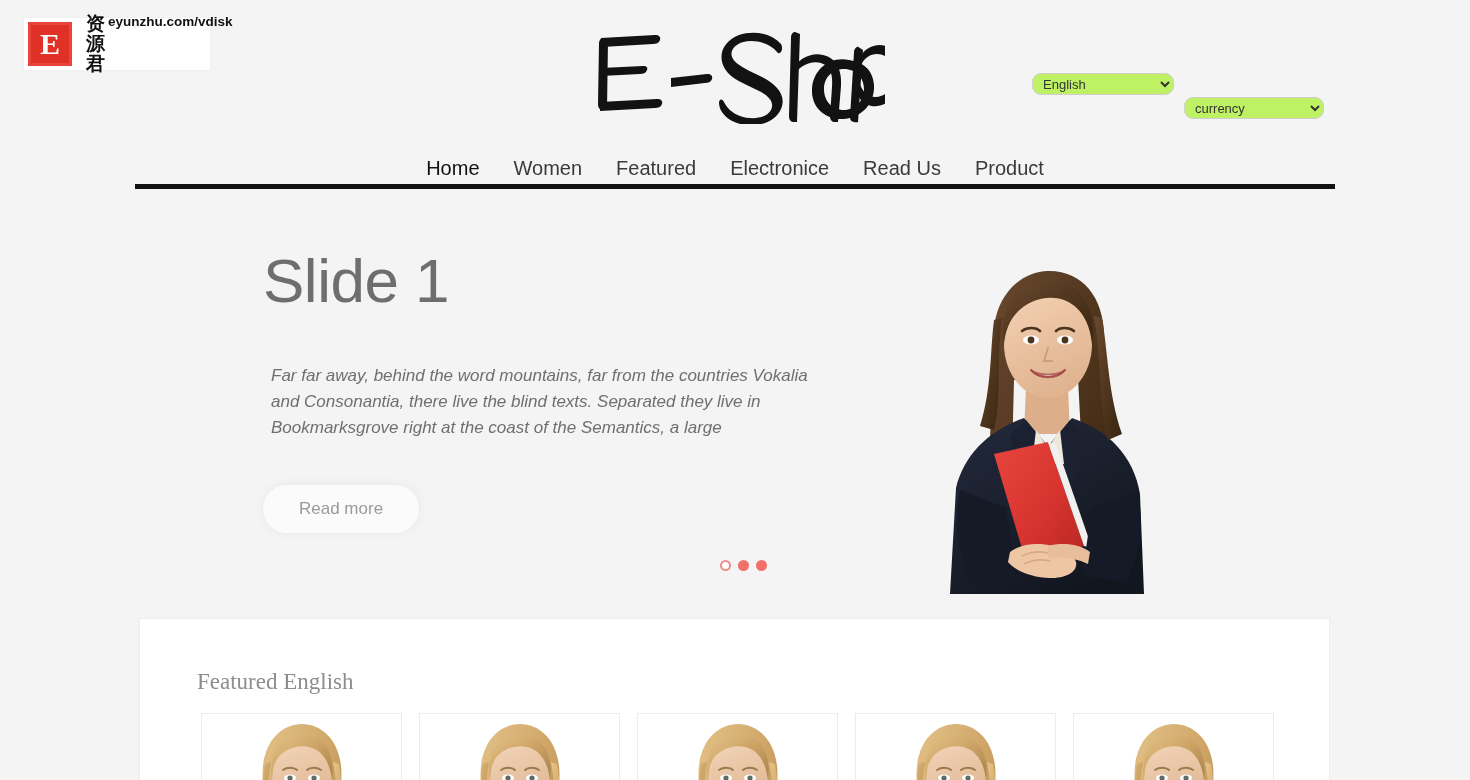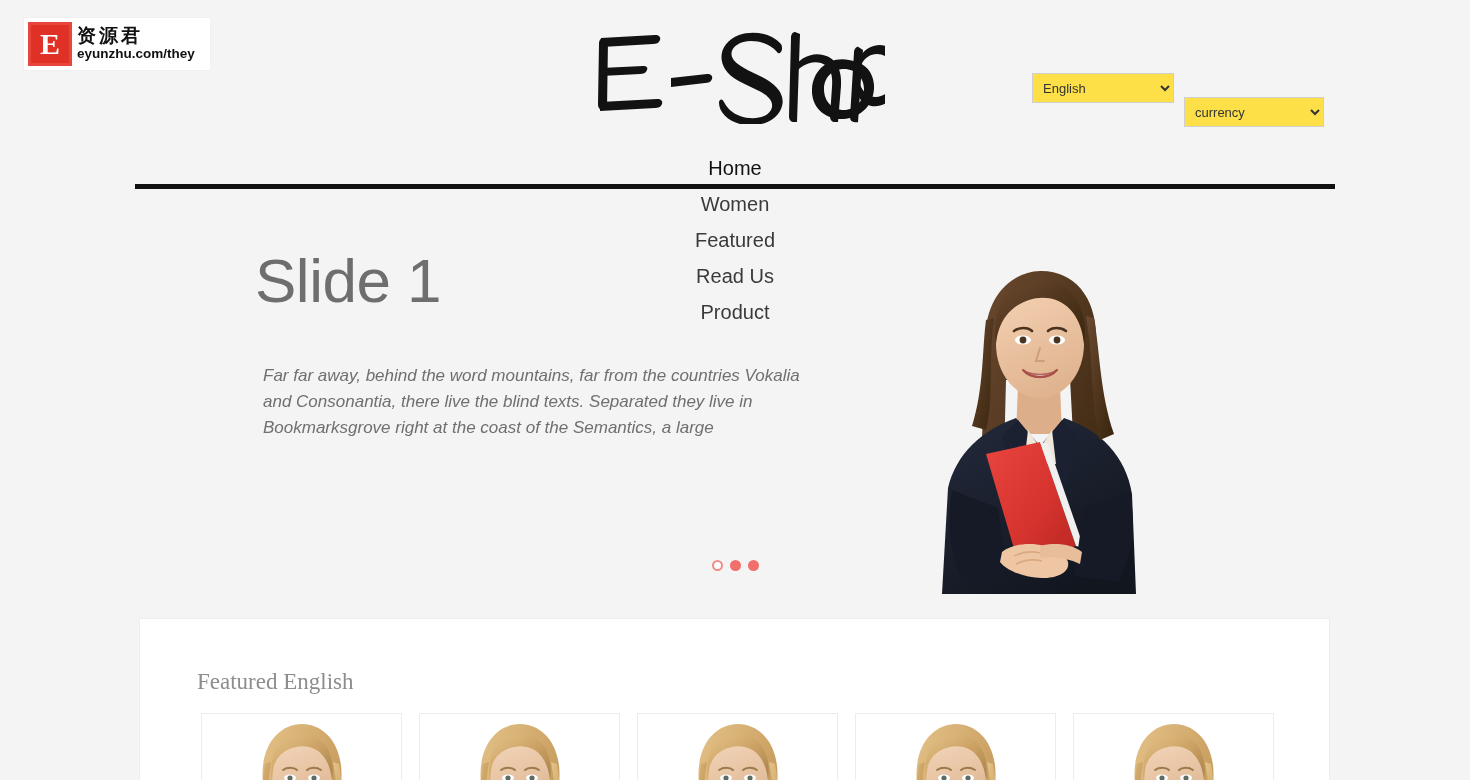--- a/index.html
+++ b/index.html
@@ -28,21 +28,21 @@
     background: #e03127;
     border: 3px solid #e8463c;
     display: flex; align-items: center; justify-content: center;
     flex: 0 0 auto;
   }
   .wm-badge span {
     font-family: "Liberation Serif", serif;
     font-weight: 700; font-size: 30px; line-height: 1;
     color: #ffffff;
   }
-  .wm-text { margin-left: 5px; display: flex; flex-direction: column; justify-content: center; }
+  .wm-text { margin-left: 14px; display: flex; flex-direction: row; justify-content: center; }
   .wm-cn {
     font-family: "DejaVu Sans", sans-serif;
     font-size: 19px; font-weight: 700; letter-spacing: 3px;
     color: #111; line-height: 1.05;
   }
   .wm-url {
     font-family: "Liberation Sans", sans-serif;
     font-size: 13.5px; font-weight: 700; color: #111;
     line-height: 1.05; margin-top: 1px;
   }
@@ -57,51 +57,51 @@
 
   
   .selectors {
     position: absolute; right: 146px; top: 73px;
     display: flex; gap: 10px;
   }
   .selectors select {
     font-family: "Liberation Sans", sans-serif;
     font-size: 13px;
     color: #333;
-    background: #fde047;
+    background: #bef264;
     border: 1px solid #cfcfcf;
-    border-radius: 0;
-    height: 30px;
+    border-radius: 9px;
+    height: 22px;
     padding: 2px 6px;
     width: 142px;
   }
   .selectors select.currency { width: 140px; margin-top: 24px; }
 
   
   .nav-wrap {
     position: absolute; left: 135px; top: 150px; width: 1200px;
     text-align: center;
   }
-  .nav { display: inline-flex; align-items: center; gap: 0; flex-direction: column; }
+  .nav { display: inline-flex; align-items: center; gap: 0; }
   .nav a {
     font-size: 20px;
     color: #3a3a3a;
     text-decoration: none;
     padding: 0 17px;
     line-height: 36px;
     white-space: nowrap;
   }
   .nav a.active { color: #111; }
   .nav-rule {
     position: absolute; left: 135px; top: 184px;
     width: 1200px; height: 5px; background: #111;
   }
 
   
-  .hero { position: absolute; left: 0; top: 200px; width: 1444px; height: 400px; }
+  .hero { position: absolute; left: 8px; top: 200px; width: 1444px; height: 400px; }
 
   .hero-text { position: absolute; left: 255px; top: 48px; width: 560px; }
   .hero-title {
     font-size: 62px; font-weight: 400; color: #6e6e6e;
     margin: 0; line-height: 1.05; letter-spacing: -0.5px;
   }
   .hero-copy {
     margin: 50px 0 0 8px;
     font-size: 17px; font-style: italic; color: #6f6f6f;
     line-height: 26px; max-width: 540px;
@@ -159,21 +159,21 @@
 <body>
 
 <div class="page">
 
   <div class="watermark">
     <div class="wm-badge">
       <span>E</span>
     </div>
     <div class="wm-text">
       <div class="wm-cn">资源君</div>
-      <div class="wm-url">eyunzhu.com/they</div>
+      <div class="wm-url">eyunzhu.com/vdisk</div>
     </div>
   </div>
 
   <div class="brand">
     <svg width="300" height="108" viewBox="0 0 300 108">
       <g fill="#121212">
 
         <path d="M18 22 C16 22 14 24 14 28 L13 88 C13 92 15 94 18 94 L22 94 L23 24 Z"></path>
         <path d="M16 22 L70 19 C74 19 76 21 75 24 C74 27 71 28 68 28 L17 31 Z"></path>
         <path d="M16 52 L58 50 C62 50 63 52 62 54 C61 57 58 58 55 58 L16 60 Z"></path>
@@ -201,31 +201,33 @@
     <select class="currency">
       <option>currency</option>
     </select>
   </div>
 
   <div class="nav-wrap">
     <nav class="nav">
       <a href="#" class="active">Home</a>
       <a href="#">Women</a>
       <a href="#">Featured</a>
+      <a href="#">Electronice</a>
       <a href="#">Read Us</a>
       <a href="#">Product</a>
     </nav>
   </div>
   <div class="nav-rule"></div>
 
   <section class="hero">
 
     <div class="hero-text">
       <h1 class="hero-title">Slide 1</h1>
       <p class="hero-copy">Far far away, behind the word mountains, far from the countries Vokalia and Consonantia, there live the blind texts. Separated they live in Bookmarksgrove right at the coast of the Semantics, a large</p>
+      <button class="read-more">Read more</button>
     </div>
 
     <div class="hero-img">
       <svg width="300" height="336" viewBox="0 0 300 336">
         <defs>
           <linearGradient id="hairG" x1="0" y1="0" x2="1" y2="1">
             <stop offset="0%" stop-color="#6b4a31"></stop>
             <stop offset="45%" stop-color="#53381f"></stop>
             <stop offset="100%" stop-color="#39250f"></stop>
           </linearGradient>

